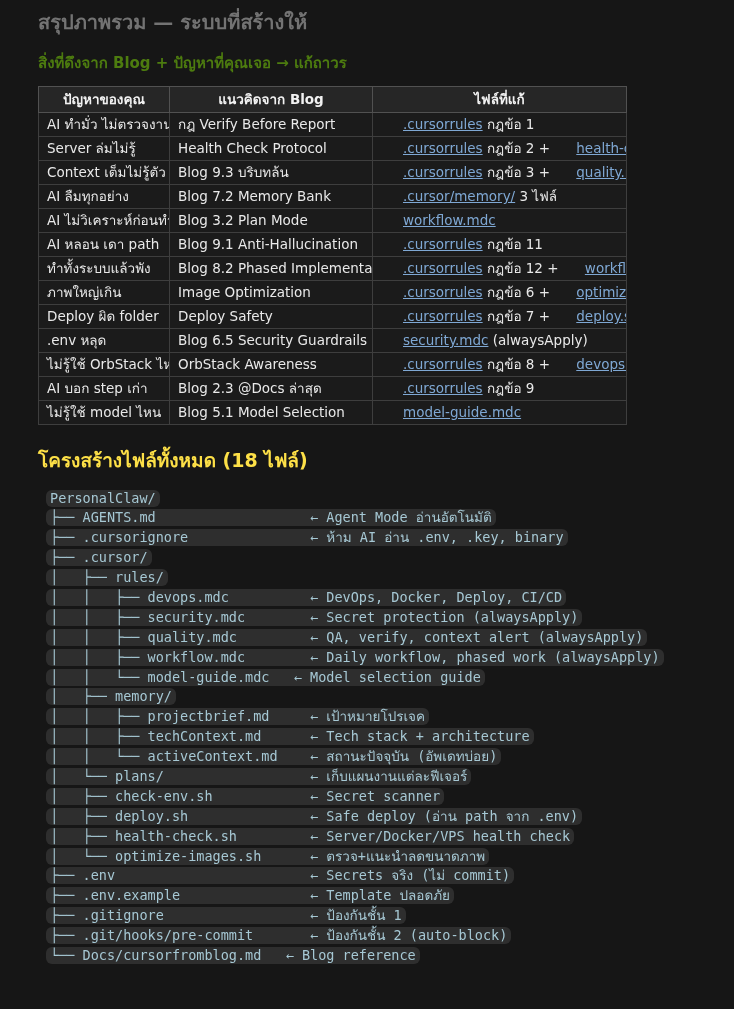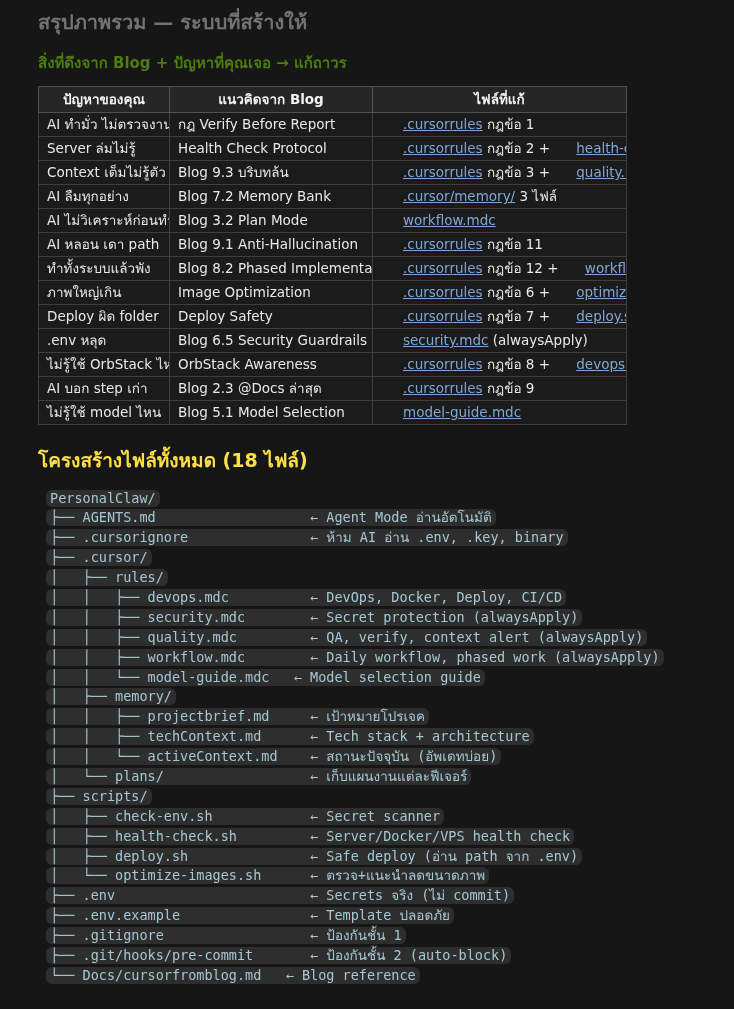--- a/index.html
+++ b/index.html
@@ -173,24 +173,23 @@
       <div class="code-line"><span class="code-chip">│   │   ├── devops.mdc          ← DevOps, Docker, Deploy, CI/CD</span></div>
       <div class="code-line"><span class="code-chip">│   │   ├── security.mdc        ← Secret protection (alwaysApply)</span></div>
       <div class="code-line"><span class="code-chip">│   │   ├── quality.mdc         ← QA, verify, context alert (alwaysApply)</span></div>
       <div class="code-line"><span class="code-chip">│   │   ├── workflow.mdc        ← Daily workflow, phased work (alwaysApply)</span></div>
       <div class="code-line"><span class="code-chip">│   │   └── model-guide.mdc   ← Model selection guide</span></div>
       <div class="code-line"><span class="code-chip">│   ├── memory/</span></div>
       <div class="code-line"><span class="code-chip">│   │   ├── projectbrief.md     ← เป้าหมายโปรเจค</span></div>
       <div class="code-line"><span class="code-chip">│   │   ├── techContext.md      ← Tech stack + architecture</span></div>
       <div class="code-line"><span class="code-chip">│   │   └── activeContext.md    ← สถานะปัจจุบัน (อัพเดทบ่อย)</span></div>
       <div class="code-line"><span class="code-chip">│   └── plans/                  ← เก็บแผนงานแต่ละฟีเจอร์</span></div>
-      <div class="code-line"><span class="code-chip">├── scripts/</span></div>
       <div class="code-line"><span class="code-chip">│   ├── check-env.sh            ← Secret scanner</span></div>
+      <div class="code-line"><span class="code-chip">│   ├── deploy.sh               ← Safe deploy (อ่าน path จาก .env)</span></div>
       <div class="code-line"><span class="code-chip">│   ├── health-check.sh         ← Server/Docker/VPS health check</span></div>
-      <div class="code-line"><span class="code-chip">│   ├── deploy.sh               ← Safe deploy (อ่าน path จาก .env)</span></div>
       <div class="code-line"><span class="code-chip">│   └── optimize-images.sh      ← ตรวจ+แนะนำลดขนาดภาพ</span></div>
       <div class="code-line"><span class="code-chip">├── .env                        ← Secrets จริง (ไม่ commit)</span></div>
       <div class="code-line"><span class="code-chip">├── .env.example                ← Template ปลอดภัย</span></div>
       <div class="code-line"><span class="code-chip">├── .gitignore                  ← ป้องกันชั้น 1</span></div>
       <div class="code-line"><span class="code-chip">├── .git/hooks/pre-commit       ← ป้องกันชั้น 2 (auto-block)</span></div>
       <div class="code-line"><span class="code-chip">└── Docs/cursorfromblog.md   ← Blog reference</span></div>
     </div>
 
 </div>
 

